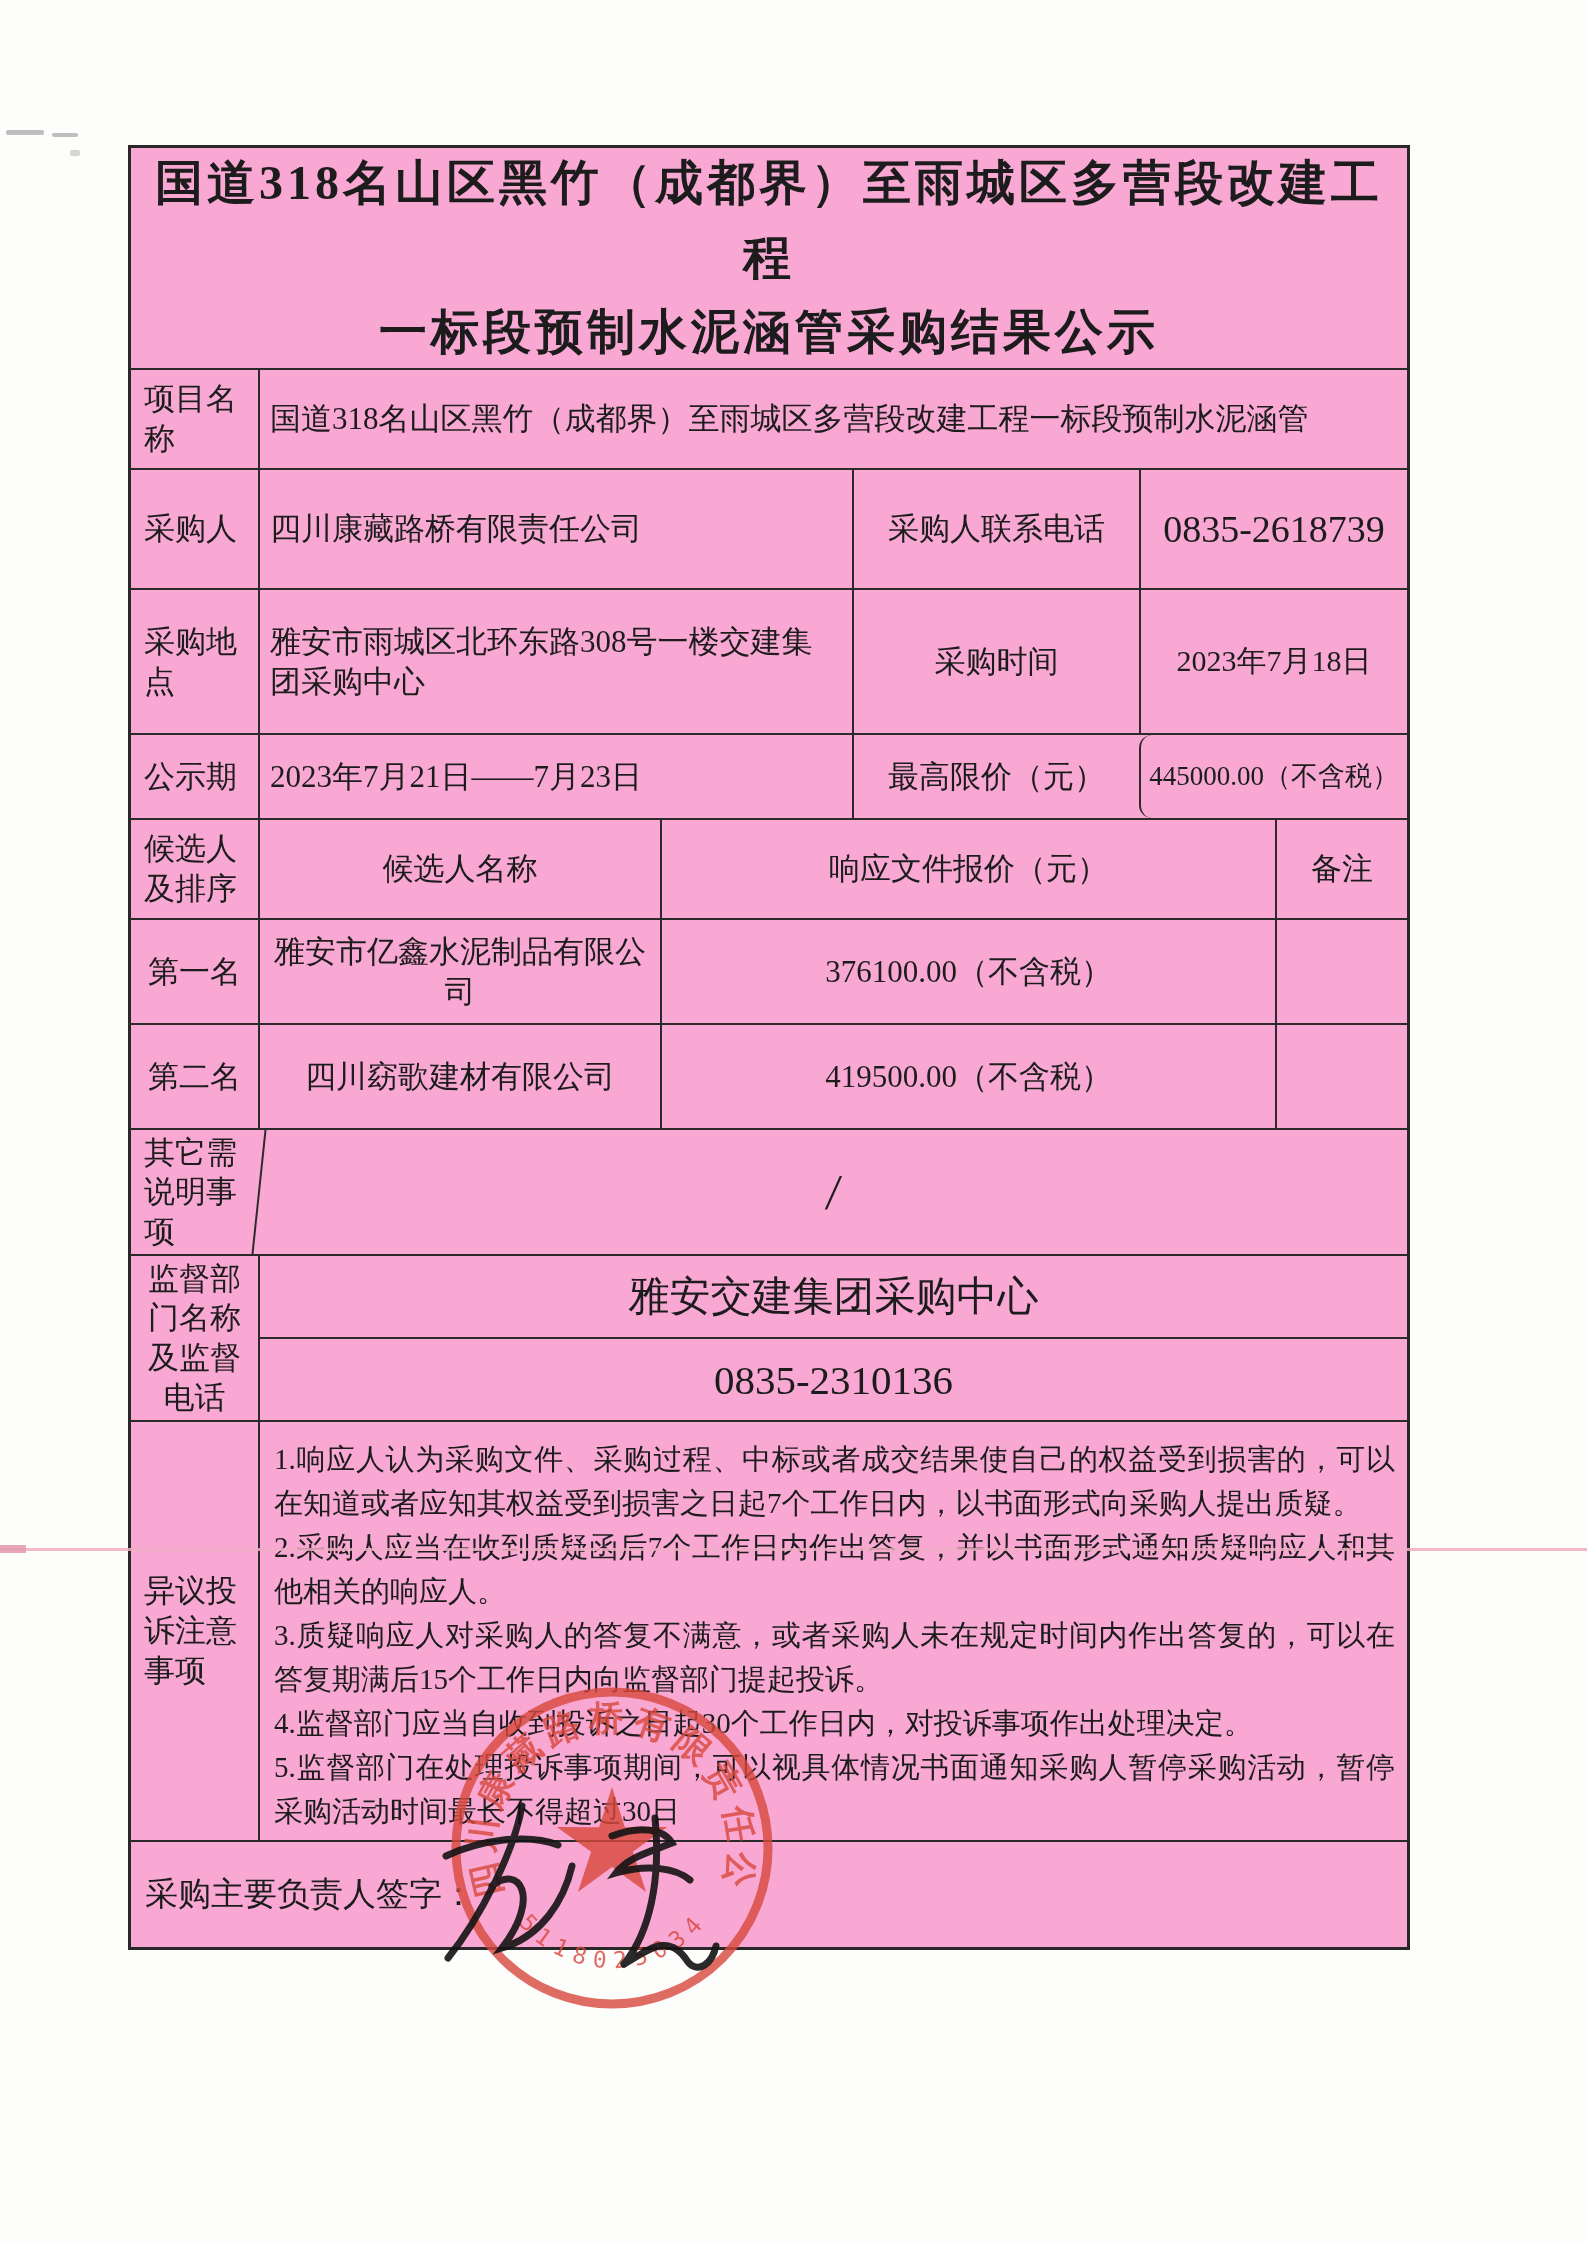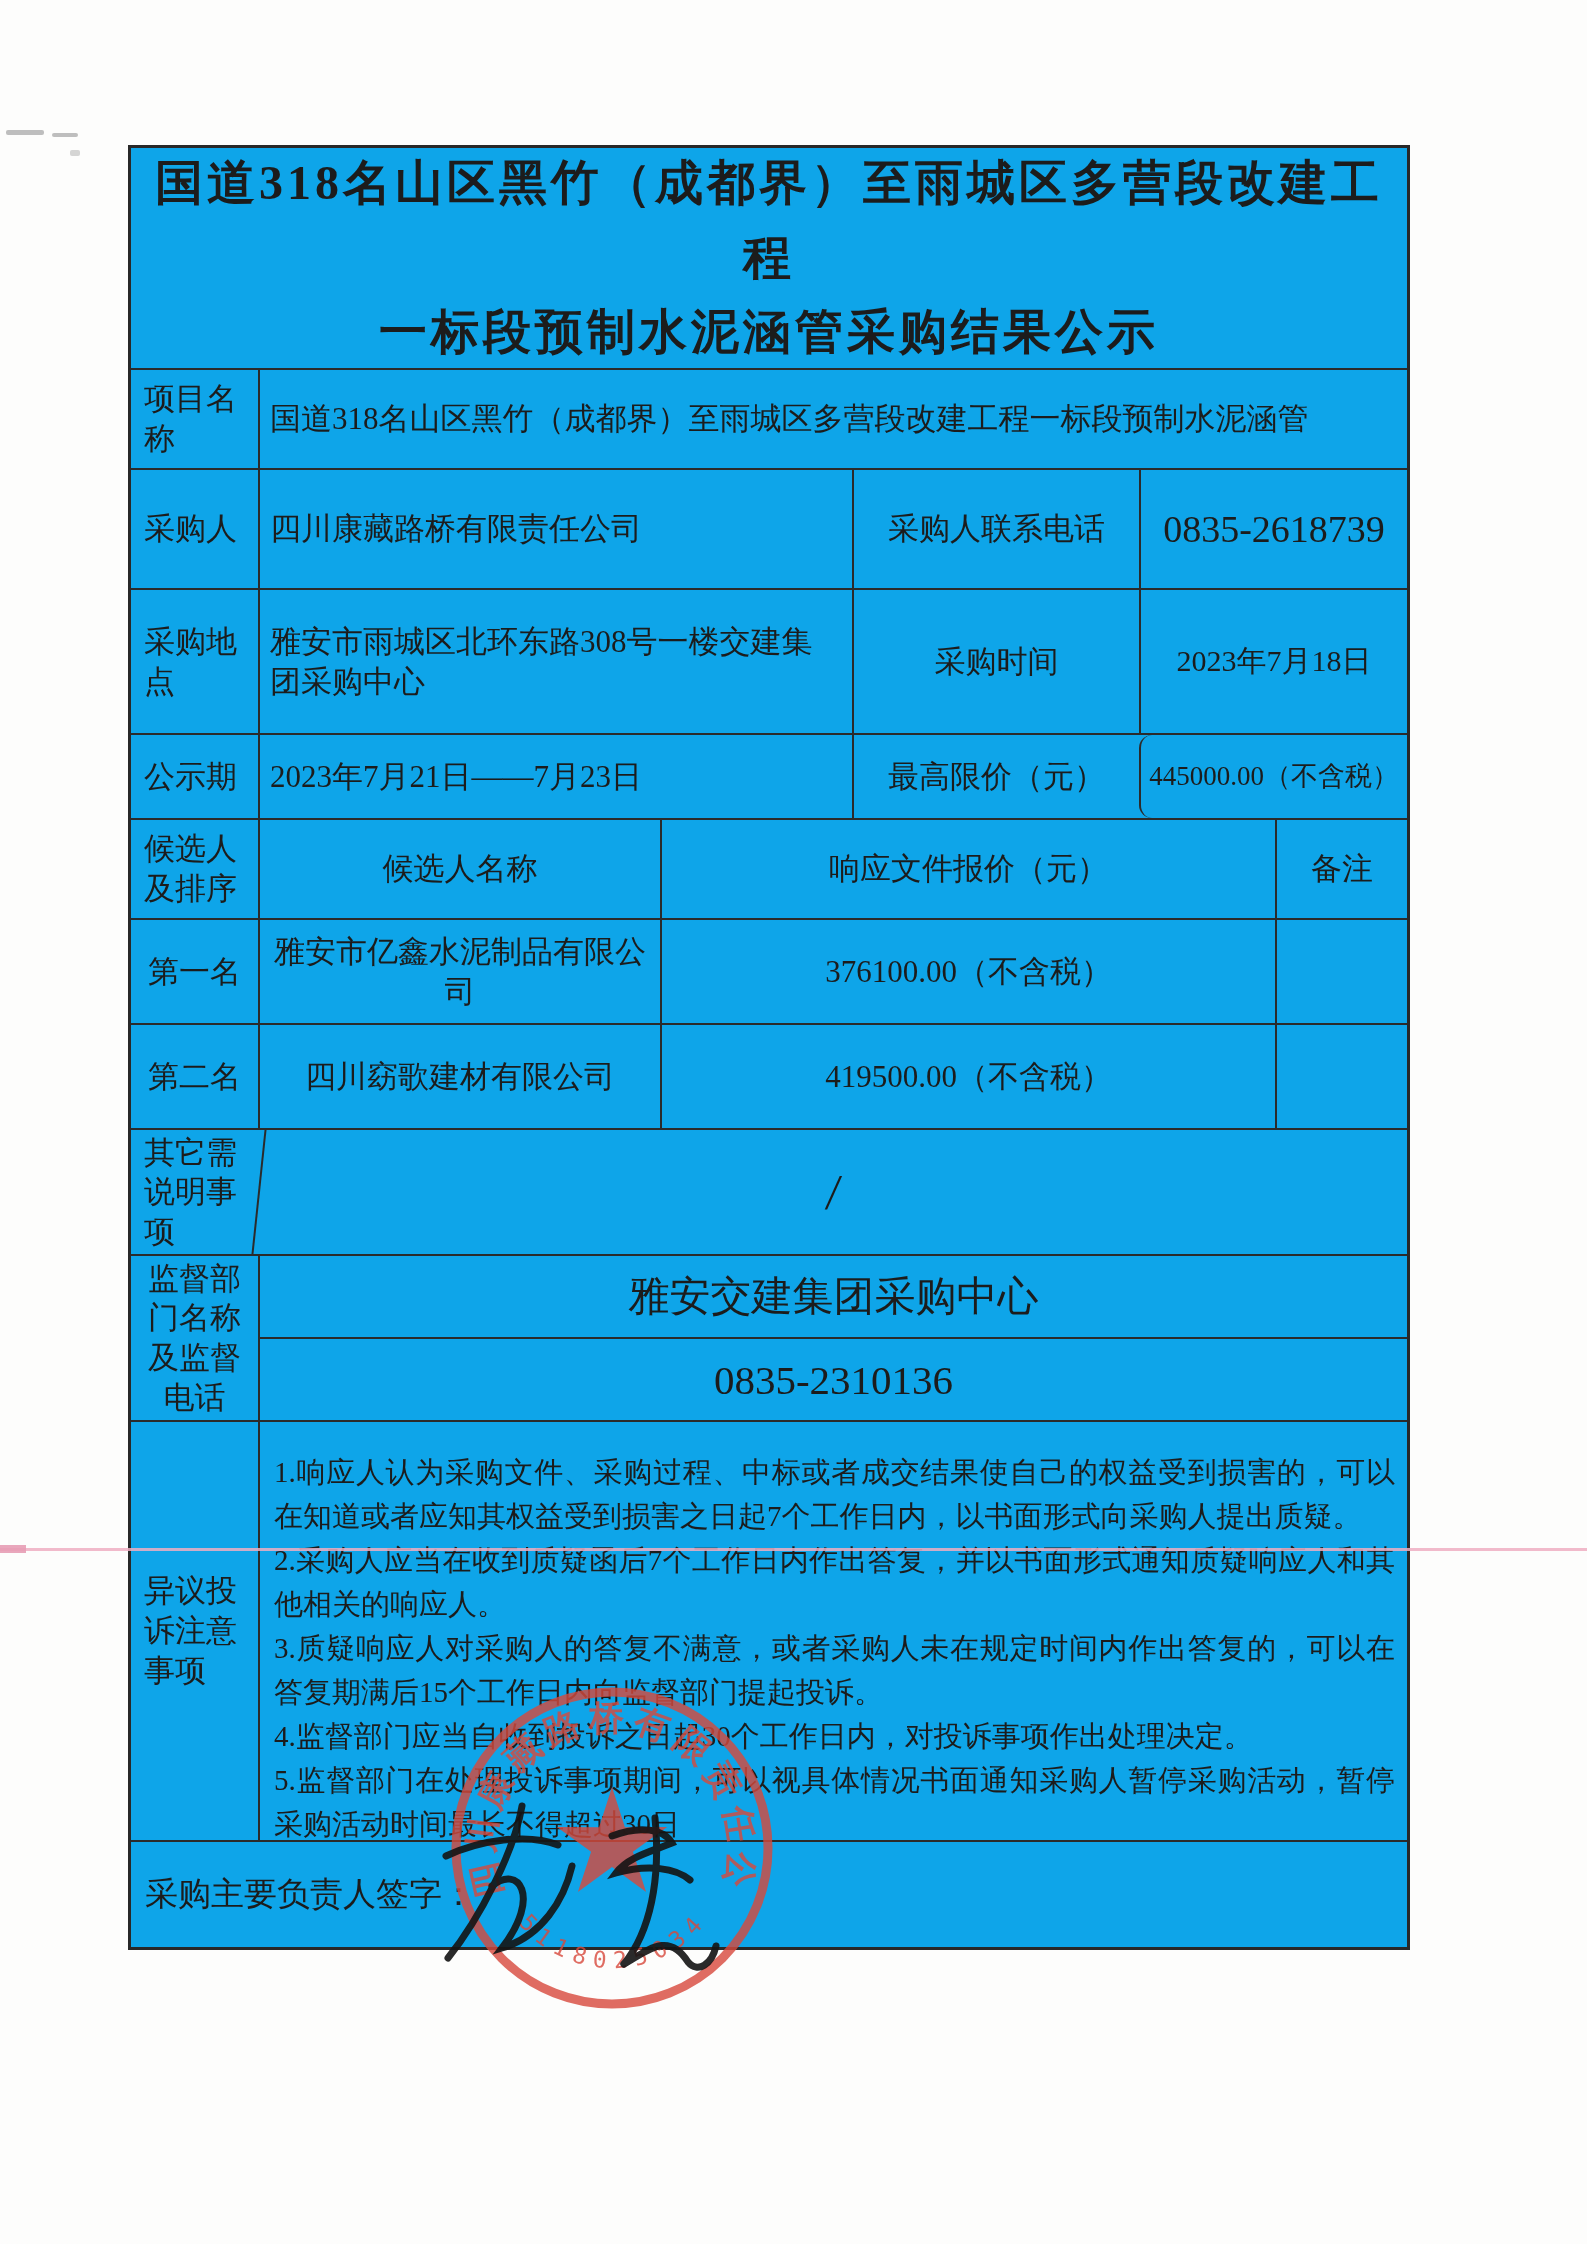--- a/index.html
+++ b/index.html
@@ -2,21 +2,21 @@
 <html><head>
 <meta charset="utf-8">
 <style>
   html,body{margin:0;padding:0;background:#ffffff;}
   .page{
     position:relative;width:1587px;height:2244px;background:#fdfdfc;
     font-family:"Liberation Serif","DejaVu Serif",serif;color:#1c1c1c;overflow:hidden;
   }
   .frame{
     position:absolute;left:128px;top:145px;width:1282px;
-    border:3px solid #282828;box-sizing:border-box;background:#0ea5e9;
+    border:3px solid #282828;box-sizing:border-box;background:#f9a8d4;
   }
   .row{display:flex;border-top:2px solid #2b2b2b;box-sizing:border-box;}
   .row.first{border-top:none;}
   .cell{
     box-sizing:border-box;border-left:2px solid #2b2b2b;
     display:flex;align-items:center;font-size:31px;line-height:1.28;
     padding:6px 10px;
   }
   .cell.nb{border-left:none;}
   .lab{flex:0 0 127px;padding-left:13px;padding-right:6px;}
@@ -42,21 +42,21 @@
     flex:1;flex-direction:column;justify-content:center;align-items:center;
     font-weight:bold;font-size:48px;letter-spacing:4px;line-height:1.55;text-align:center;
     padding:0 20px;
   }
   .slash{flex:1;justify-content:center;font-size:50px;font-weight:400;transform:skewX(-6deg);}
   .supcol{flex:1;display:flex;flex-direction:column;border-left:2px solid #2b2b2b;}
   .supsub{flex:1;display:flex;align-items:center;justify-content:center;font-size:41px;box-sizing:border-box;}
   .supsub + .supsub{border-top:2px solid #2b2b2b;}
   .dispcell{
     flex:1;flex-direction:column;align-items:flex-start;justify-content:flex-start;
-    padding:28px 12px 6px 14px;font-size:29px;line-height:44px;
+    padding:15px 12px 6px 14px;font-size:29px;line-height:44px;
   }
   .dispcell p{margin:0;text-align:justify;}
   .signcell{flex:1;font-size:33px;padding-left:14px;}
   .pinkline{
     position:absolute;left:0;top:1548px;width:1587px;height:3px;
     background:#eeaec2;opacity:.85;pointer-events:none;
   }
   .pinkblip{position:absolute;left:0;top:1545px;width:26px;height:8px;background:#e79db5;opacity:.9;}
   .artifact{position:absolute;background:#8a8a8a;opacity:.55;border-radius:2px;}
   .overlay{position:absolute;left:0;top:0;width:1587px;height:2244px;pointer-events:none;}

